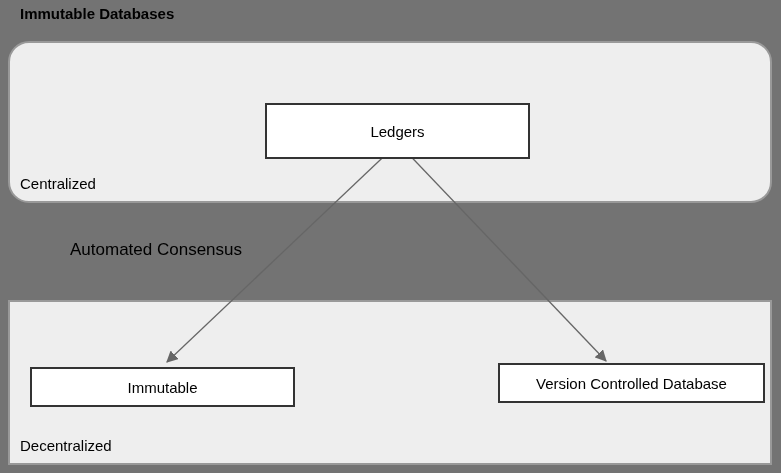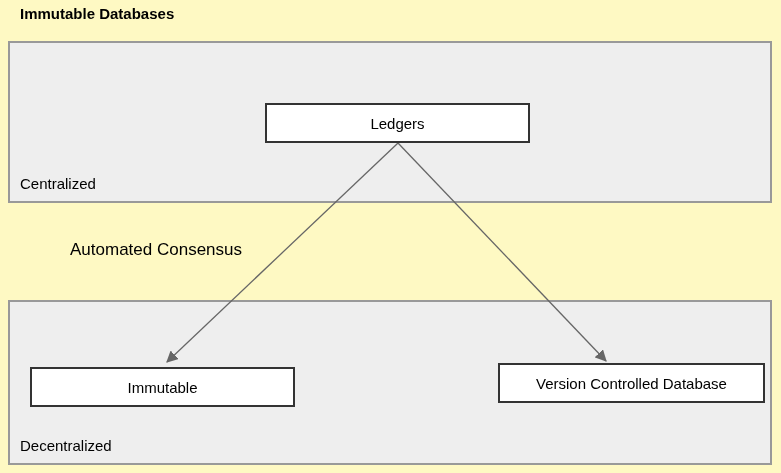--- a/index.html
+++ b/index.html
@@ -6,21 +6,21 @@
     margin: 0;
     padding: 0;
     background: #ffffff;
     font-family: "Liberation Sans", sans-serif;
     color: #000000;
   }
   #canvas {
     position: relative;
     width: 781px;
     height: 473px;
-    background: #fef9c3;
+    background: #737373;
     overflow: hidden;
   }
   .diagram-title {
     position: absolute;
     left: 20px;
     top: 5px;
     font-size: 15px;
     font-weight: bold;
     white-space: nowrap;
   }
@@ -28,20 +28,21 @@
     position: absolute;
     background: #eeeeee;
     border: 2px solid #999999;
     box-sizing: border-box;
   }
   #container-centralized {
     left: 8px;
     top: 41px;
     width: 764px;
     height: 162px;
+    border-radius: 21px;
   }
   #container-decentralized {
     left: 8px;
     top: 300px;
     width: 764px;
     height: 165px;
   }
   .container-label {
     position: absolute;
     left: 10px;
@@ -58,21 +59,21 @@
     align-items: center;
     justify-content: center;
     font-size: 15px;
     white-space: nowrap;
     z-index: 2;
   }
   #node-ledgers {
     left: 265px;
     top: 103px;
     width: 265px;
-    height: 40px;
+    height: 56px;
   }
   #node-blockchain {
     left: 30px;
     top: 367px;
     width: 265px;
     height: 40px;
   }
   #node-vcdb {
     left: 498px;
     top: 363px;

